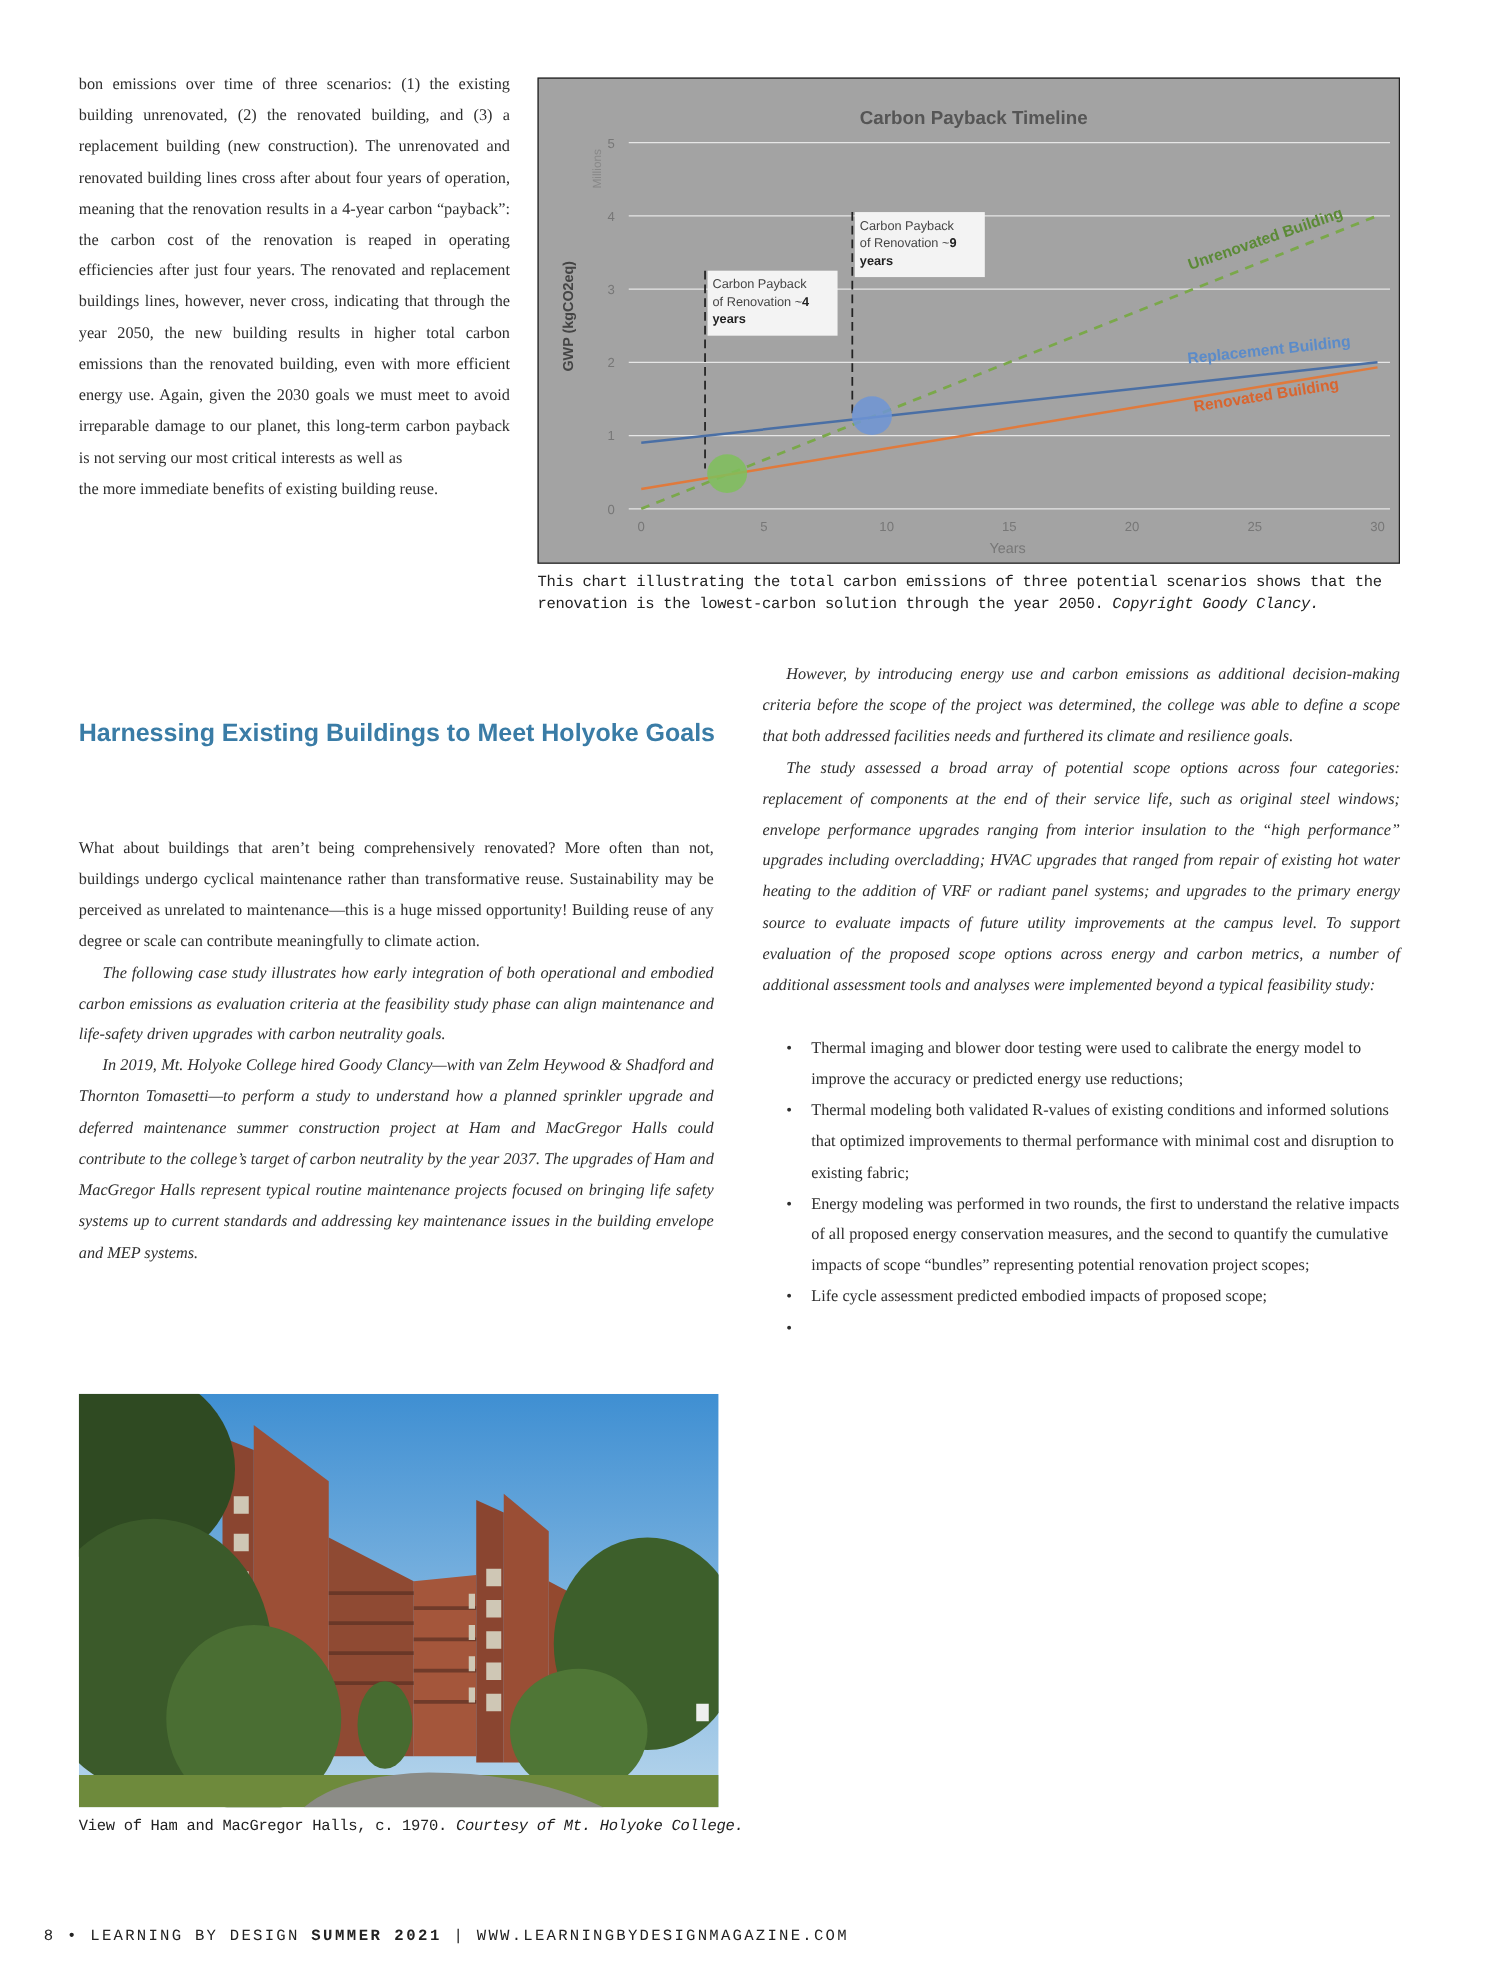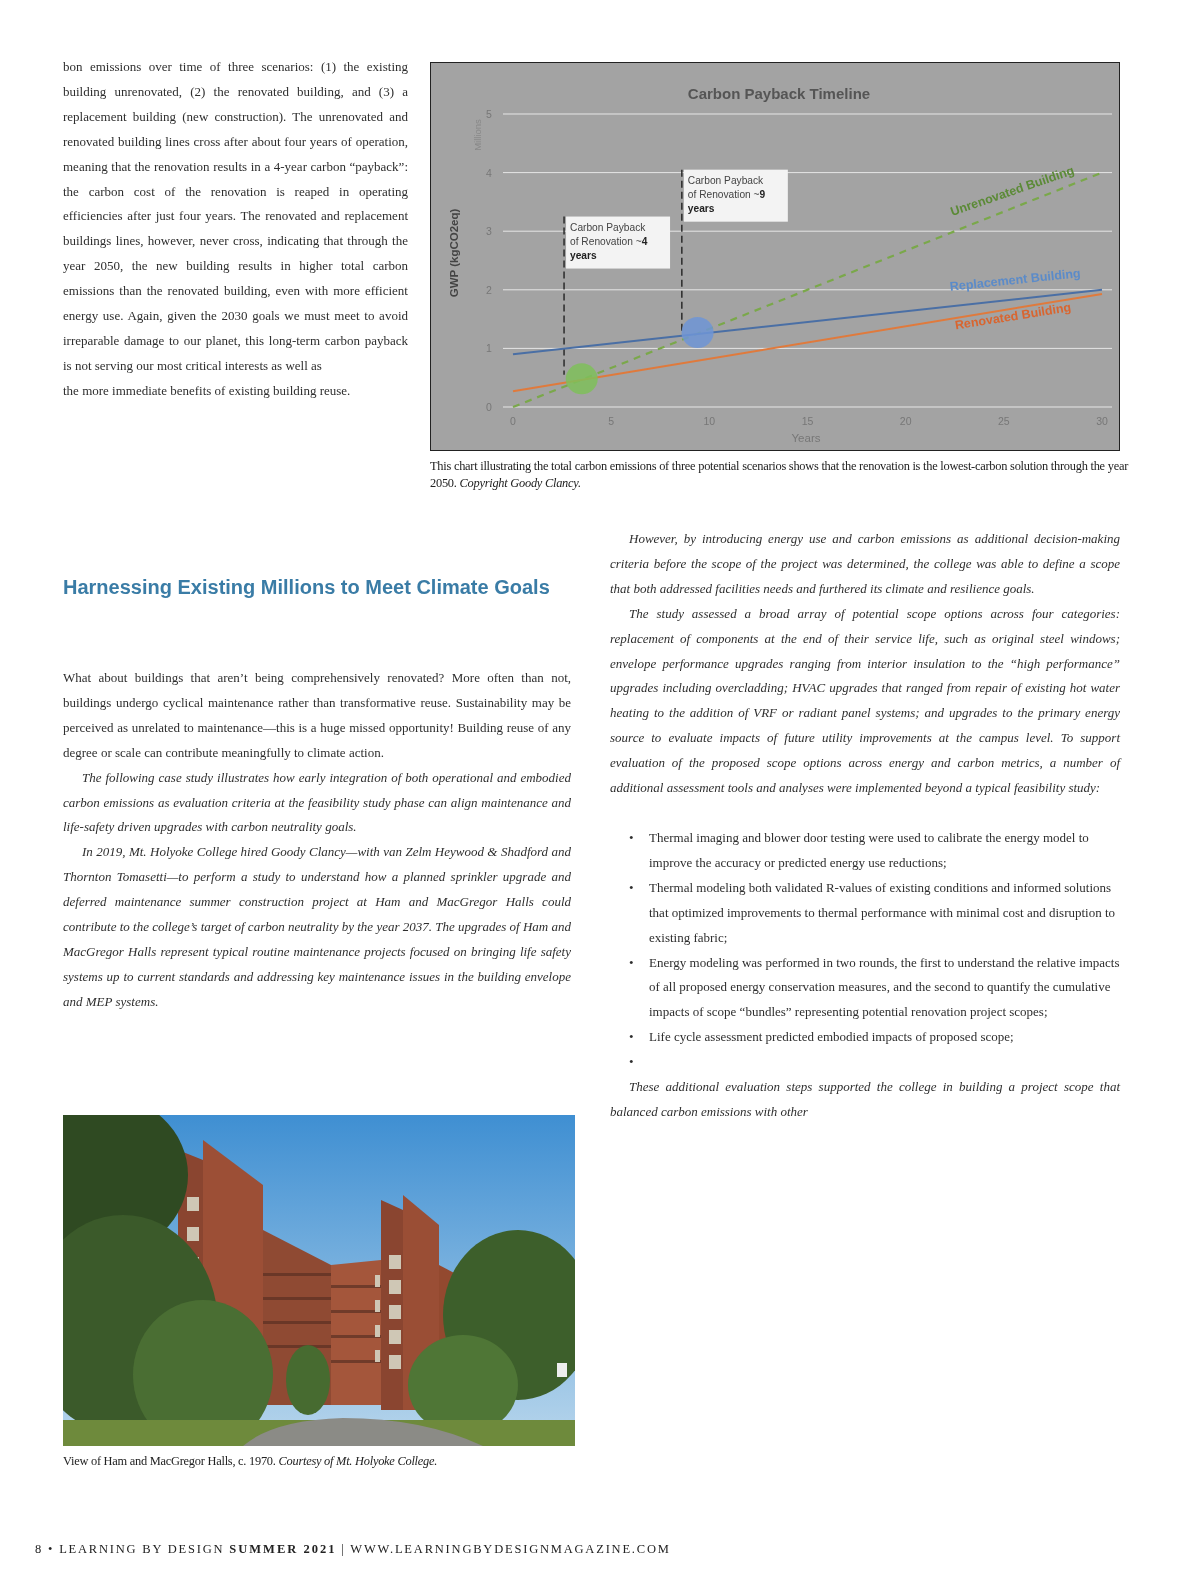--- a/index.html
+++ b/index.html
@@ -1,18 +1,18 @@
 <!DOCTYPE html>
 <html><head>
 <meta charset="utf-8">
 <style>
   html, body { margin: 0; padding: 0; background: #ffffff; }
   body { width: 1200px; height: 1575px; position: relative; overflow: hidden; color: #2b2b2b; }
   .serif { font-family: "Liberation Serif", "DejaVu Serif", serif; font-size: 13px; line-height: 24.9px; color: #2e2e2e; }
-  .sans { font-family: Liberation Serif, serif; }
+  .sans { font-family: Liberation Mono, monospace; }
   .abs { position: absolute; }
   p { margin: 0; }
   .indent { text-indent: 19px; font-style: italic; }
   .col-left-top { left: 63px; top: 55px; width: 345px; }
   .col-left-top .last-line { white-space: nowrap; }
   .heading { left: 63px; top: 575px; width: 520px; font-family: "Liberation Sans", "DejaVu Sans", sans-serif; font-weight: bold; font-size: 20px; line-height: 25px; color: #3a7ca6; }
   .col-left-body { left: 63px; top: 626px; width: 508px; text-align: justify; margin-top: 40px; }
   .col-right { left: 610px; top: 527px; width: 510px; }
   .col-right .txt { text-align: justify; }
   ul.bullets { list-style: none; margin: 0; padding: 0; }
@@ -88,21 +88,21 @@
         <text x="582.65" y="131.868" text-anchor="middle" transform="rotate(-19 582.65 131.868)" font-family="Liberation Sans, sans-serif" font-size="12.5" font-weight="bold" fill="#5b8a36">Unrenovated Building</text>
         <text x="584.6133333333333" y="220.94" text-anchor="middle" transform="rotate(-6 584.6133333333333 220.94)" font-family="Liberation Sans, sans-serif" font-size="12.5" font-weight="bold" fill="#5b8bc9">Replacement Building</text>
         <text x="582.65" y="257.272" text-anchor="middle" transform="rotate(-9 582.65 257.272)" font-family="Liberation Sans, sans-serif" font-size="12.5" font-weight="bold" fill="#d9652f">Renovated Building</text>
       </g>
   </svg>
 </div>
 <div class="abs sans chart-caption">
   <span>This chart illustrating the total carbon emissions of three potential scenarios shows that the renovation is the lowest-carbon solution through the year 2050. </span><em>Copyright Goody Clancy.</em>
 </div>
 
-<div class="abs heading">Harnessing Existing Millions to Meet Climate Goals</div>
+<div class="abs heading">Harnessing Existing Buildings to Meet Holyoke Goals</div>
 
 <div class="abs serif col-left-body">
   <p>What about buildings that aren’t being comprehensively renovated? More often than not, buildings undergo cyclical maintenance rather than transformative reuse. Sustainability may be perceived as unrelated to maintenance—this is a huge missed opportunity! Building reuse of any degree or scale can contribute meaningfully to climate action.</p>
   <p class="indent">The following case study illustrates how early integration of both operational and embodied carbon emissions as evaluation criteria at the feasibility study phase can align maintenance and life-safety driven upgrades with carbon neutrality goals.</p>
   <p class="indent">In 2019, Mt. Holyoke College hired Goody Clancy—with van Zelm Heywood &amp; Shadford and Thornton Tomasetti—to perform a study to understand how a planned sprinkler upgrade and deferred maintenance summer construction project at Ham and MacGregor Halls could contribute to the college’s target of carbon neutrality by the year 2037. The upgrades of Ham and MacGregor Halls represent typical routine maintenance projects focused on bringing life safety systems up to current standards and addressing key maintenance issues in the building envelope and MEP systems.</p>
 </div>
 
 <div class="abs photo">
   <svg width="512" height="331" viewBox="0 0 512 331">
     <defs>
@@ -171,21 +171,20 @@
   <p class="indent txt">The study assessed a broad array of potential scope options across four categories: replacement of components at the end of their service life, such as original steel windows; envelope performance upgrades ranging from interior insulation to the “high performance” upgrades including overcladding; HVAC upgrades that ranged from repair of existing hot water heating to the addition of VRF or radiant panel systems; and upgrades to the primary energy source to evaluate impacts of future utility improvements at the campus level. To support evaluation of the proposed scope options across energy and carbon metrics, a number of additional assessment tools and analyses were implemented beyond a typical feasibility study:</p>
   <div style="height:25px"></div>
   <ul class="bullets">
     <li><span class="dot">•</span><span>Thermal imaging and blower door testing were used to calibrate the energy model to improve the accuracy or predicted energy use reductions;</span></li>
     <li><span class="dot">•</span><span>Thermal modeling both validated R-values of existing conditions and informed solutions that optimized improvements to thermal performance with minimal cost and disruption to existing fabric;</span></li>
     <li><span class="dot">•</span><span>Energy modeling was performed in two rounds, the first to understand the relative impacts of all proposed energy conservation measures, and the second to quantify the cumulative impacts of scope “bundles” representing potential renovation project scopes;</span></li>
     <li><span class="dot">•</span><span>Life cycle assessment predicted embodied impacts of proposed scope;</span></li>
     <li><span class="dot">•</span></li>
   </ul>
   <div style="height:25px"></div>
-  <p class="indent txt">These additional evaluation steps supported the college in building a project scope that balanced carbon emissions with other</p>
 </div>
 
 <div class="abs sans footer">
   <span>8</span>
   <span>•</span>
   <span>LEARNING BY DESIGN</span>
   <b>SUMMER 2021</b>
   <span>|</span>
   <span>WWW.LEARNINGBYDESIGNMAGAZINE.COM</span>
 </div>

